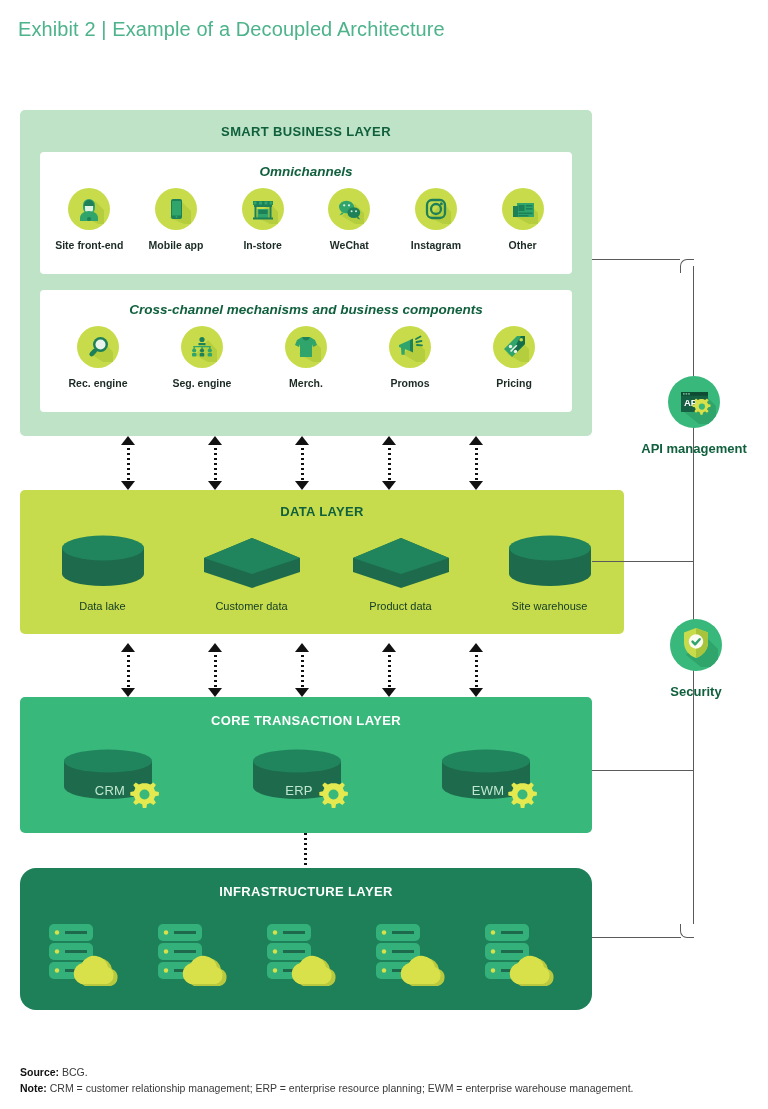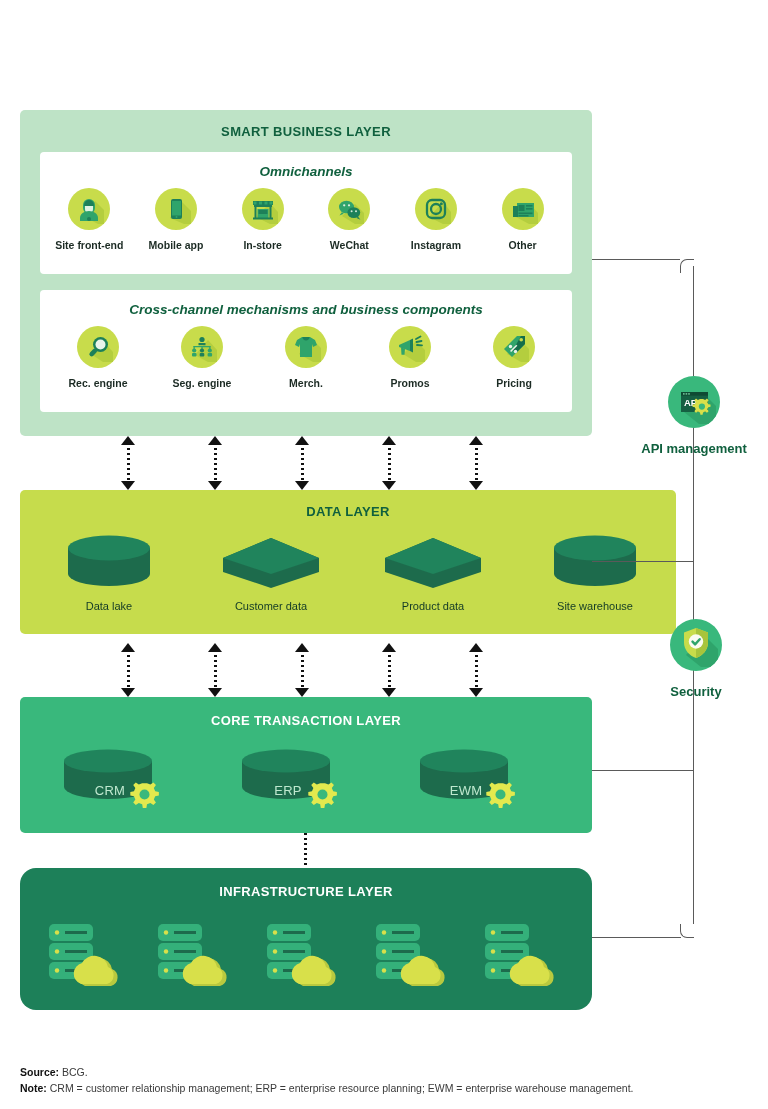--- a/index.html
+++ b/index.html
@@ -67,21 +67,21 @@
   .icon-circle svg { display: block; }
   .icon-label {
     margin-top: 9px;
     font-size: 10.5px; color: #1C2B24; text-align: center;
     white-space: nowrap;
     font-weight: bold;
   }
 
   
   #data-layer {
-    left: 20px; top: 490px; width: 656px; height: 144px;
+    left: 20px; top: 490px; width: 604px; height: 144px;
     background: #C6DC4C;
   }
   #data-layer .layer-title { top: 14px; color: #10603E; }
   .shape-row {
     position: absolute; left: 8px; right: 0; top: 44px;
     display: flex; justify-content: space-around; align-items: flex-end;
   }
   .shape-cell {
     width: 132px;
     display: flex; flex-direction: column; align-items: center;
@@ -90,21 +90,21 @@
     margin-top: 8px; font-size: 11px; color: #123A26; white-space: nowrap;
   }
 
   
   #core-transaction-layer {
     left: 20px; top: 697px; width: 572px; height: 136px;
     background: #39B87C;
   }
   #core-transaction-layer .layer-title { top: 16px; color: #ffffff; }
   .db-row {
-    position: absolute; left: 40px; right: 56px; top: 52px;
+    position: absolute; left: 40px; right: 34px; top: 52px;
     display: flex; justify-content: space-between; align-items: flex-start;
   }
   .db-cell { position: relative; width: 120px; height: 66px; }
   .db-cell .db-text {
     position: absolute; left: 0; top: 34px; width: 100px;
     text-align: center;
     font-size: 13px; color: #BFE8CF; letter-spacing: .3px;
   }
   .db-cell .db-gear { position: absolute; left: 64px; top: 24px; }
 
@@ -173,20 +173,21 @@
     position: absolute; left: 20px; top: 1064px; right: 14px;
     font-size: 10.5px; color: #3A3A3A; line-height: 1.55;
   }
   .footnotes b { color: #111; }
 </style>
 </head>
 <body>
 
 <div class="page">
 
+  <div class="exhibit-title">Exhibit 2 | Example of a Decoupled Architecture</div>
 
   <div class="layer" id="smart-business-layer">
     <div class="layer-title">SMART BUSINESS LAYER</div>
 
     <div class="white-card" id="omnichannels-card">
       <div class="card-heading">Omnichannels</div>
       <div class="icon-row">
 
         <div class="icon-cell">
           <div class="icon-circle">

